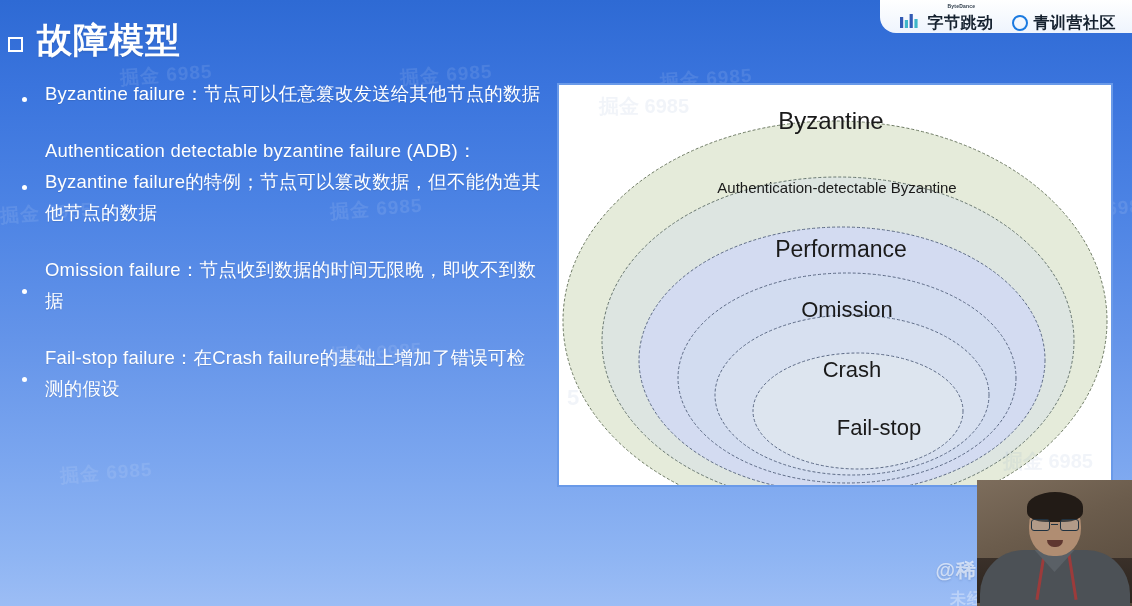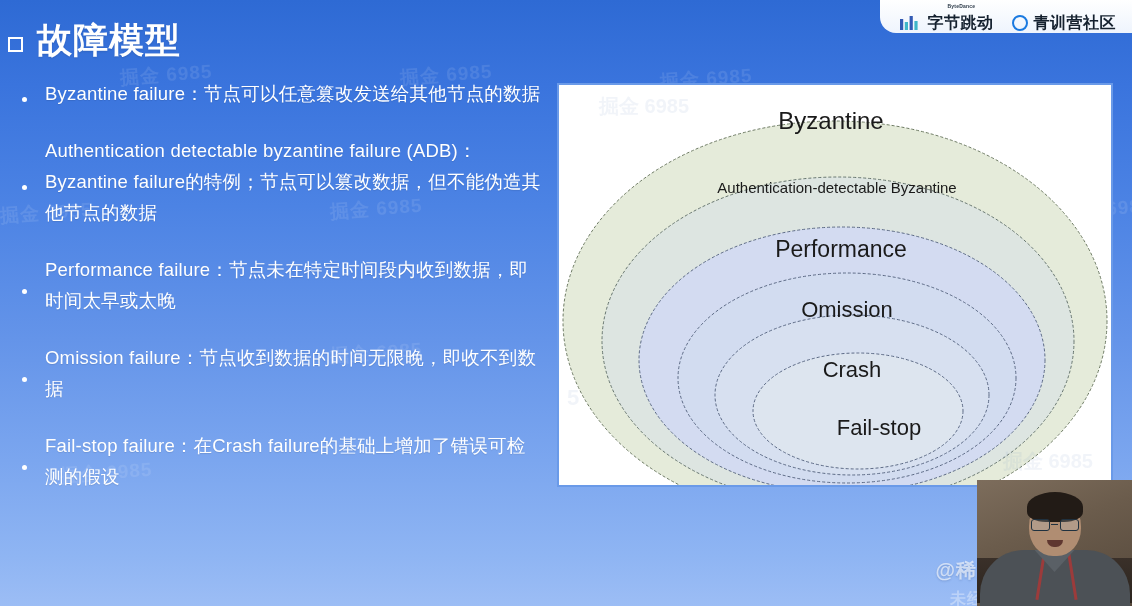--- a/index.html
+++ b/index.html
@@ -134,21 +134,21 @@
     padding: 0 16px 0 20px;
     display: flex;
     align-items: center;
     gap: 18px;
     background: linear-gradient(180deg, #ffffff 0%, #eef4fd 100%);
     border-bottom-left-radius: 16px;
     z-index: 20;
   }
   .brand {
     display: flex;
-    align-items: flex-end;
+    align-items: flex-start;
     gap: 6px;
     margin-top: 12px;
   }
   .brand-cn {
     font-size: 16px;
     font-weight: 700;
     color: #14202e;
     letter-spacing: 0.5px;
     line-height: 1;
   }
@@ -285,24 +285,20 @@
   </div>
 
   <div id="bullets">
     <div class="bullet">
       <span class="bullet-dot"></span>
       <span class="bullet-text">Byzantine failure：节点可以任意篡改发送给其他节点的数据</span>
     </div>
     <div class="bullet">
       <span class="bullet-dot"></span>
       <span class="bullet-text">Authentication detectable byzantine failure (ADB)：Byzantine failure的特例；节点可以篡改数据，但不能伪造其他节点的数据</span>
-    </div>
-    <div class="bullet">
-      <span class="bullet-dot"></span>
-      <span class="bullet-text">Performance failure：节点未在特定时间段内收到数据，即时间太早或太晚</span>
     </div>
     <div class="bullet">
       <span class="bullet-dot"></span>
       <span class="bullet-text">Omission failure：节点收到数据的时间无限晚，即收不到数据</span>
     </div>
     <div class="bullet">
       <span class="bullet-dot"></span>
       <span class="bullet-text">Fail-stop failure：在Crash failure的基础上增加了错误可检测的假设</span>
     </div>
   </div>

